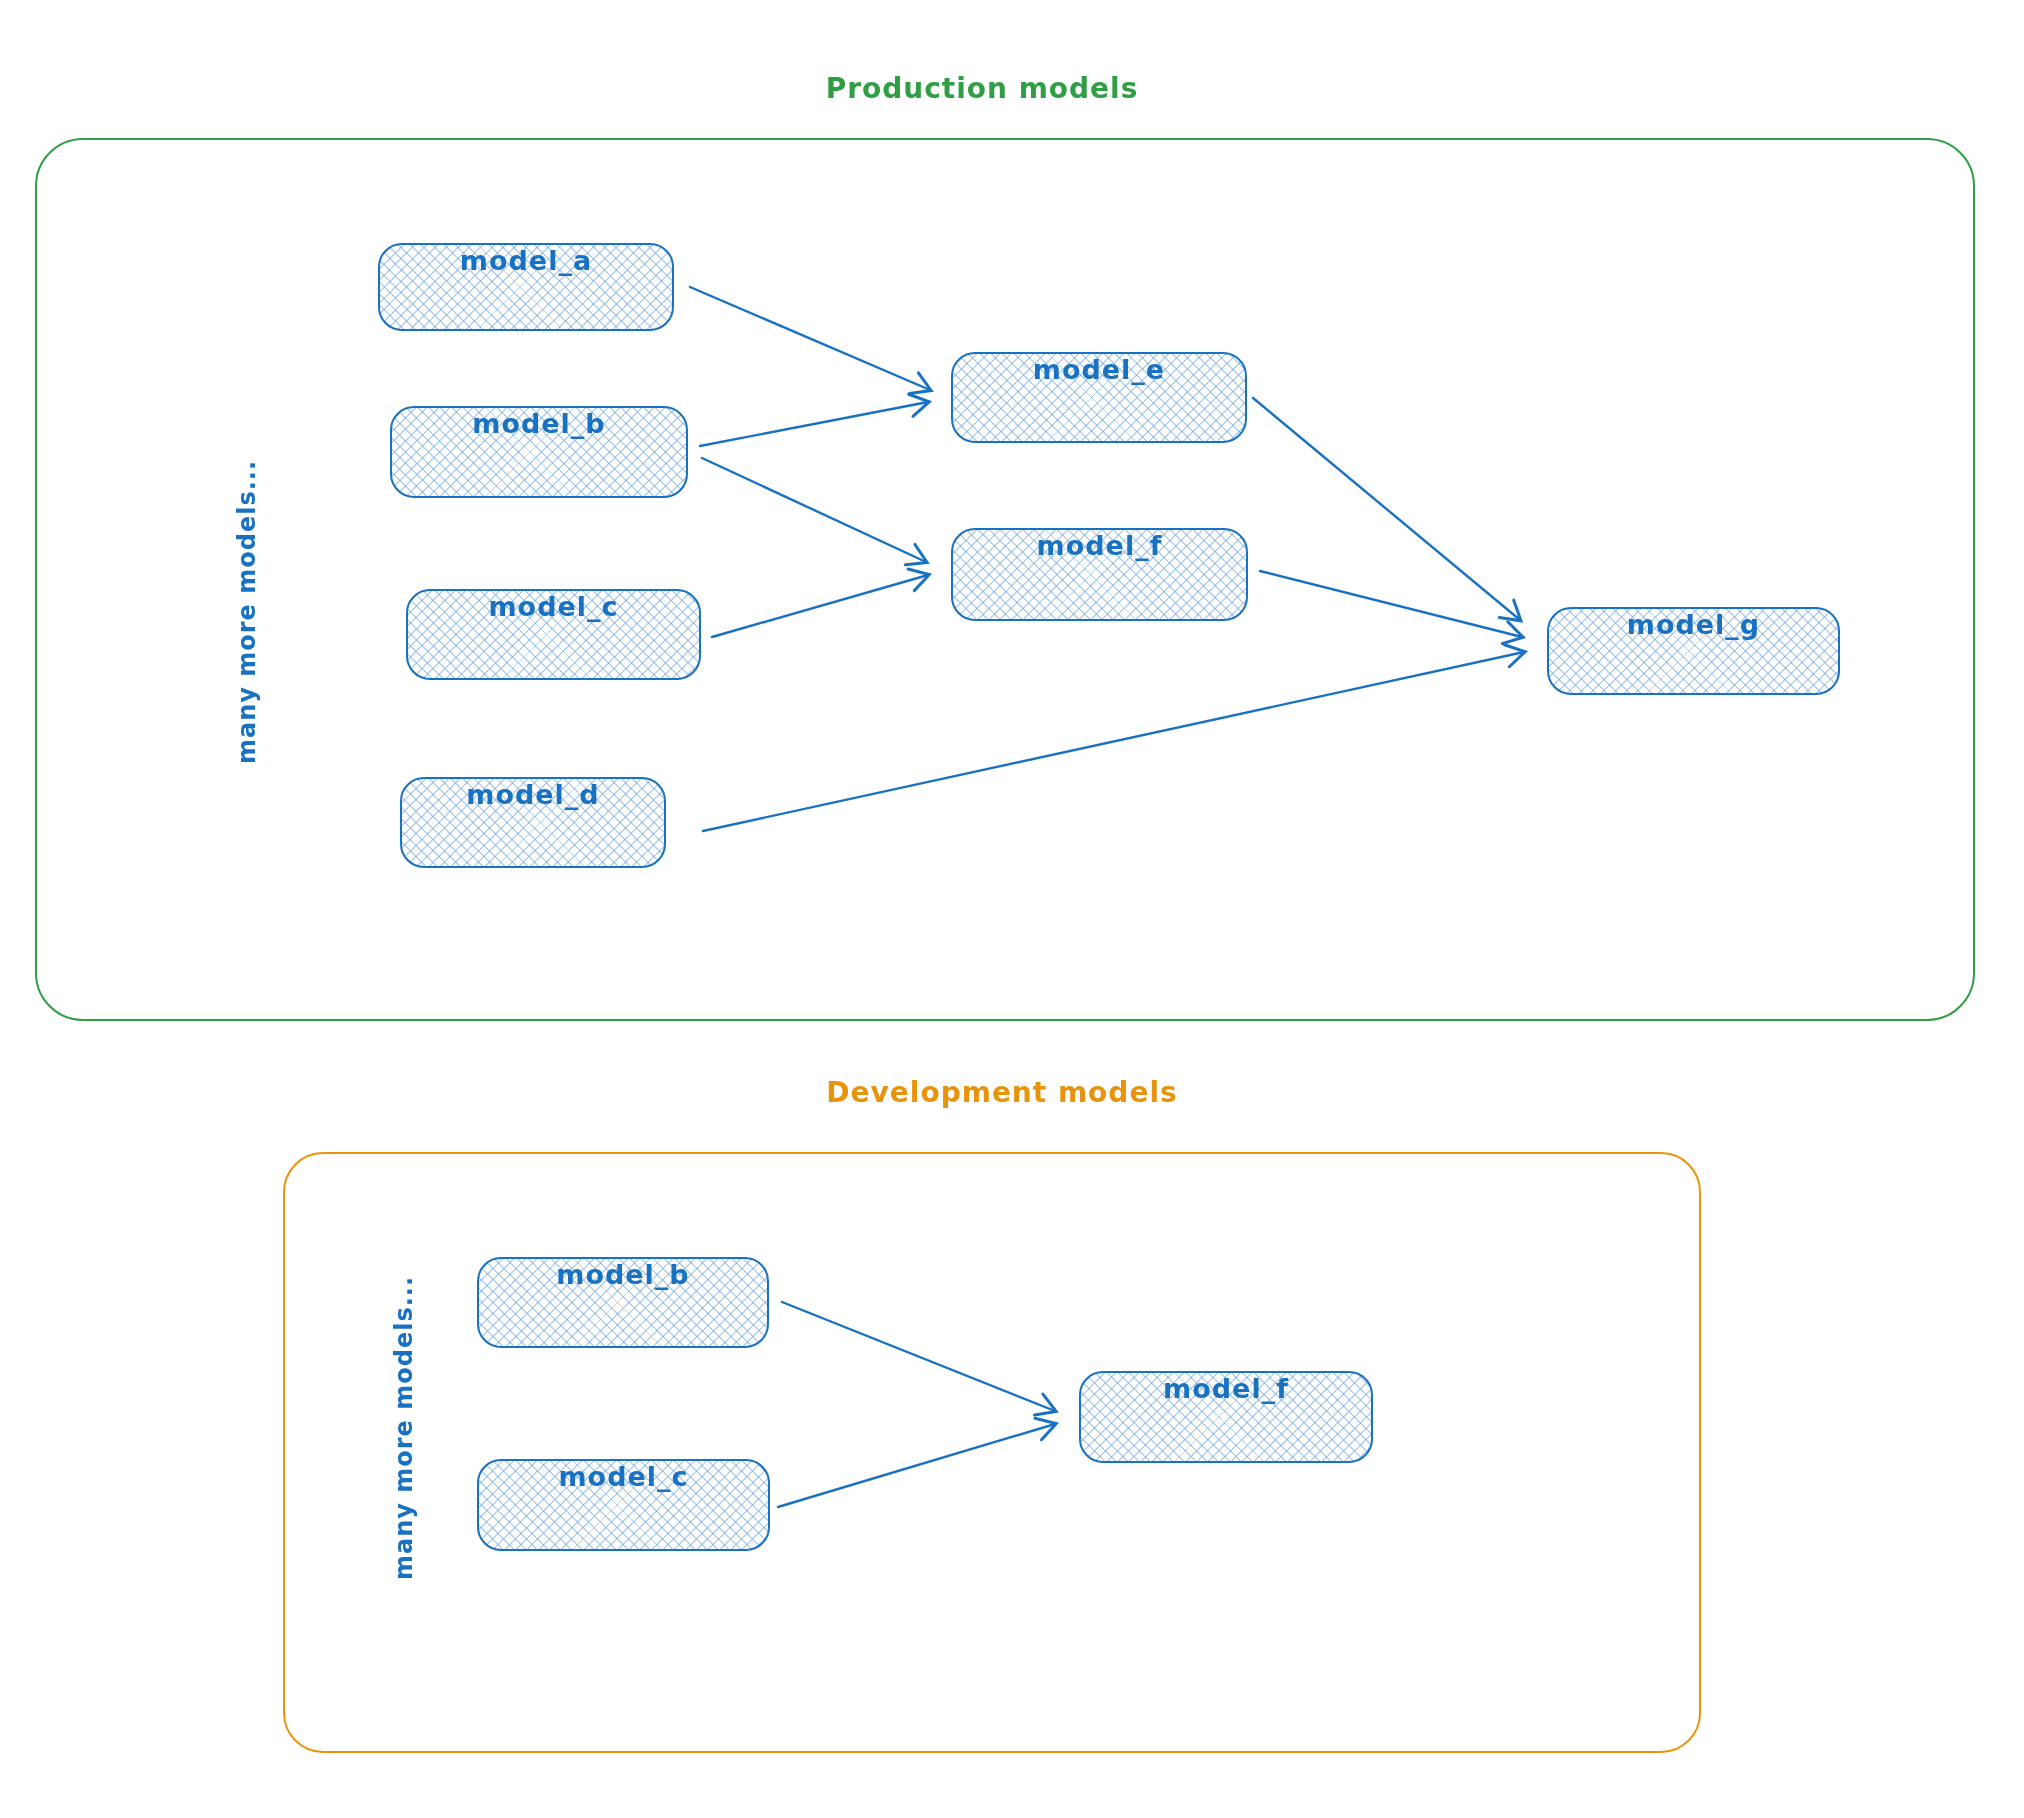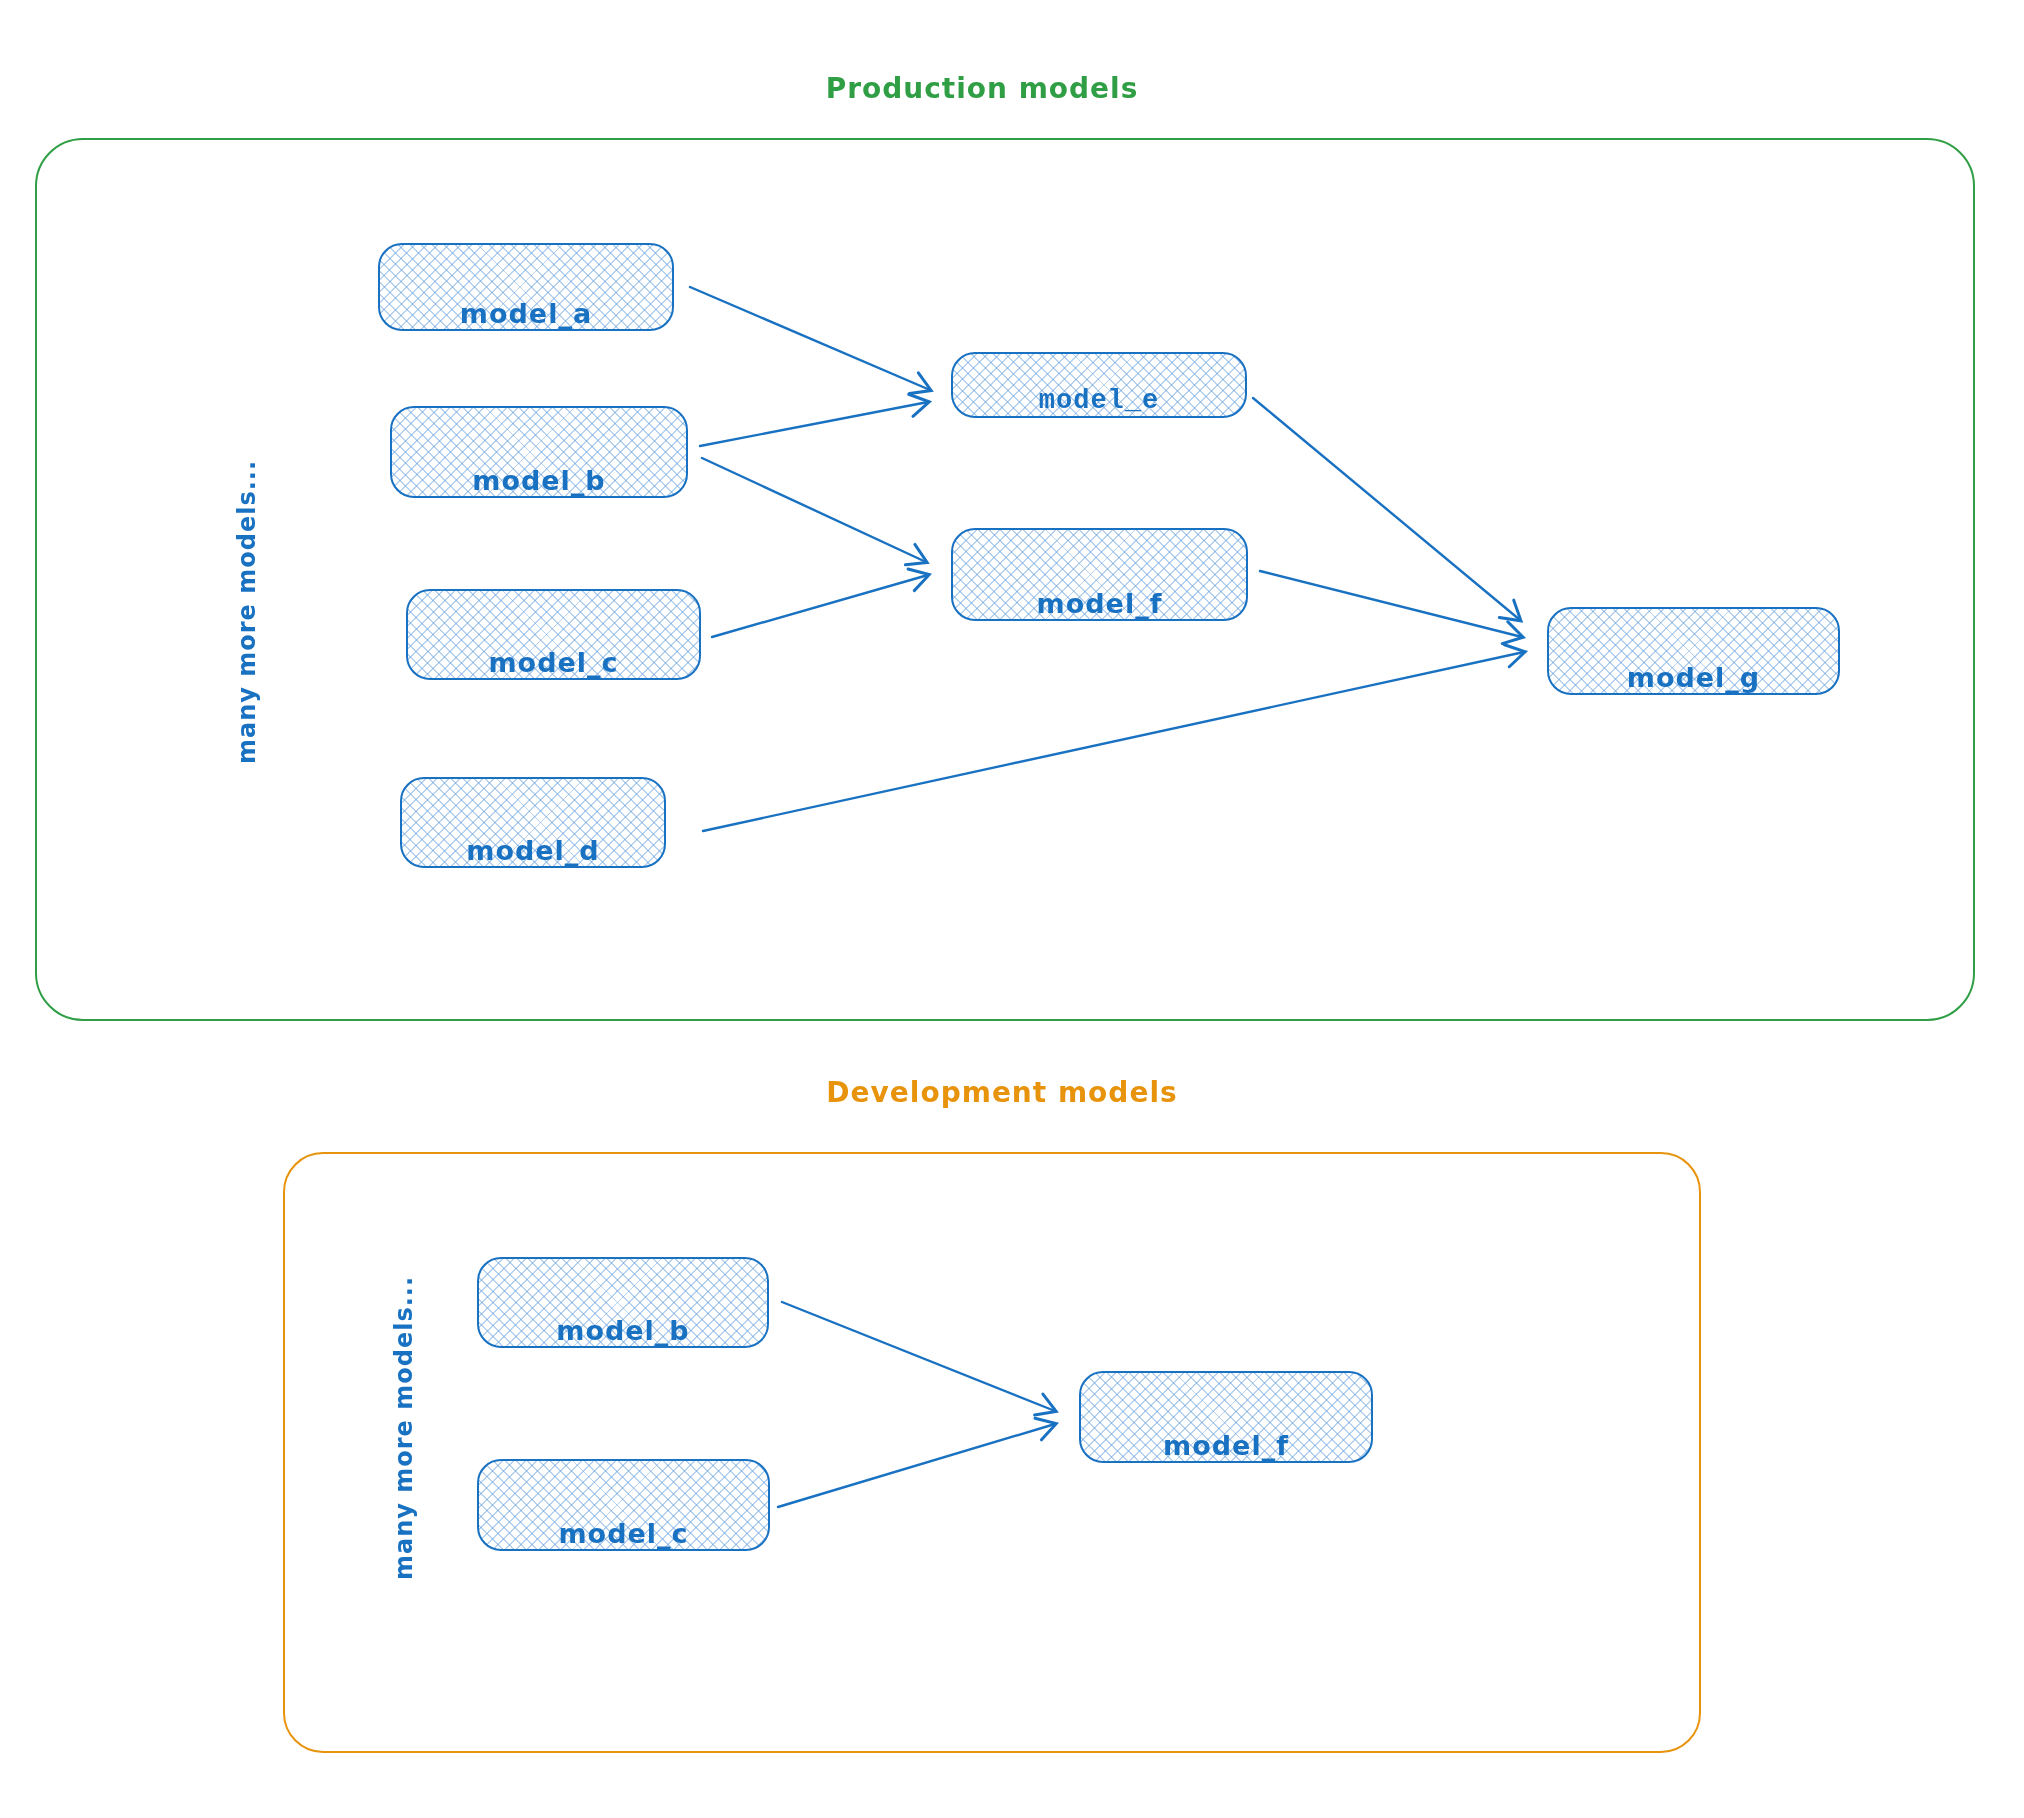--- a/index.html
+++ b/index.html
@@ -52,39 +52,39 @@
     white-space:nowrap;
     transform:translate(-50%,-50%) rotate(-90deg);
   }
   .side-production{left:247px;top:612px;}
   .side-development{left:404px;top:1428px;}
   .node{
     position:absolute;
     border:2.2px solid var(--blue);
     border-radius:24px;
     display:flex;
-    align-items:flex-end;
+    align-items:flex-start;
     justify-content:center;
     background-color:#ffffff;
     background-image:
       repeating-linear-gradient(45deg,  var(--hatch) 0px, var(--hatch) 1.4px, transparent 1.4px, transparent 8px),
       repeating-linear-gradient(135deg, var(--hatch) 0px, var(--hatch) 1.4px, transparent 1.4px, transparent 8px);
   }
   .node-label{
     color:var(--blue);
     font-size:27px;
     font-weight:bold;
     letter-spacing:1px;
   }
   
   #p-a{left:378px;top:243px;width:296px;height:88px;}
   #p-b{left:390px;top:406px;width:298px;height:92px;}
   #p-c{left:406px;top:589px;width:295px;height:91px;}
   #p-d{left:400px;top:777px;width:266px;height:91px;}
-  #p-e{left:951px;top:352px;width:296px;height:66px;font-family:Liberation Mono, monospace;}
+  #p-e{left:951px;top:352px;width:296px;height:91px;}
   #p-f{left:951px;top:528px;width:297px;height:93px;}
   #p-g{left:1547px;top:607px;width:293px;height:88px;}
   
   #d-b{left:477px;top:1257px;width:292px;height:91px;}
   #d-c{left:477px;top:1459px;width:293px;height:92px;}
   #d-f{left:1079px;top:1371px;width:294px;height:92px;}
   .edges{
     position:absolute;
     left:0;top:0;
     pointer-events:none;

